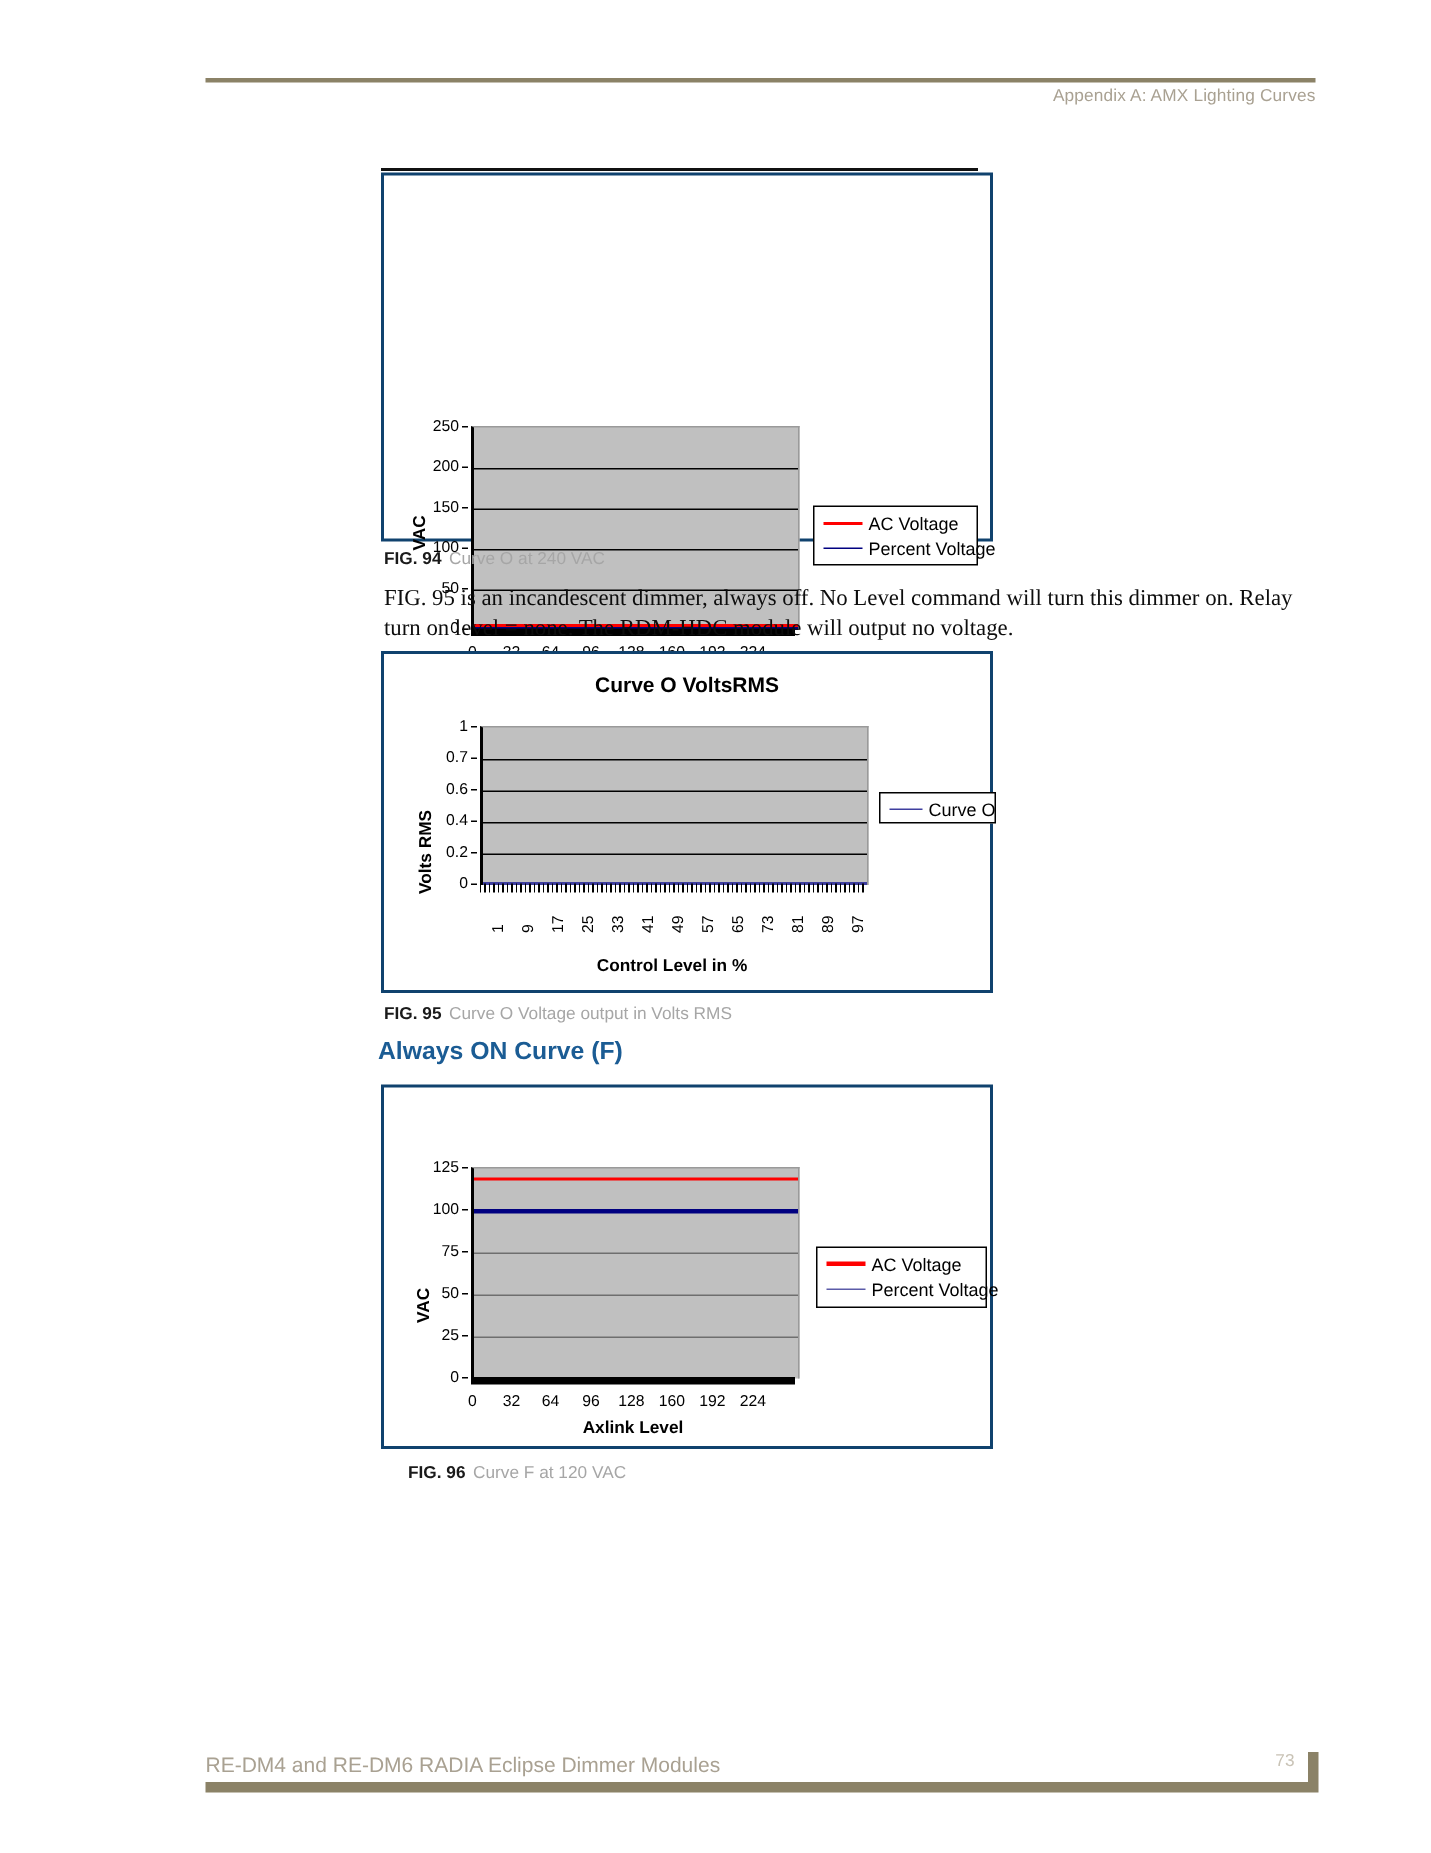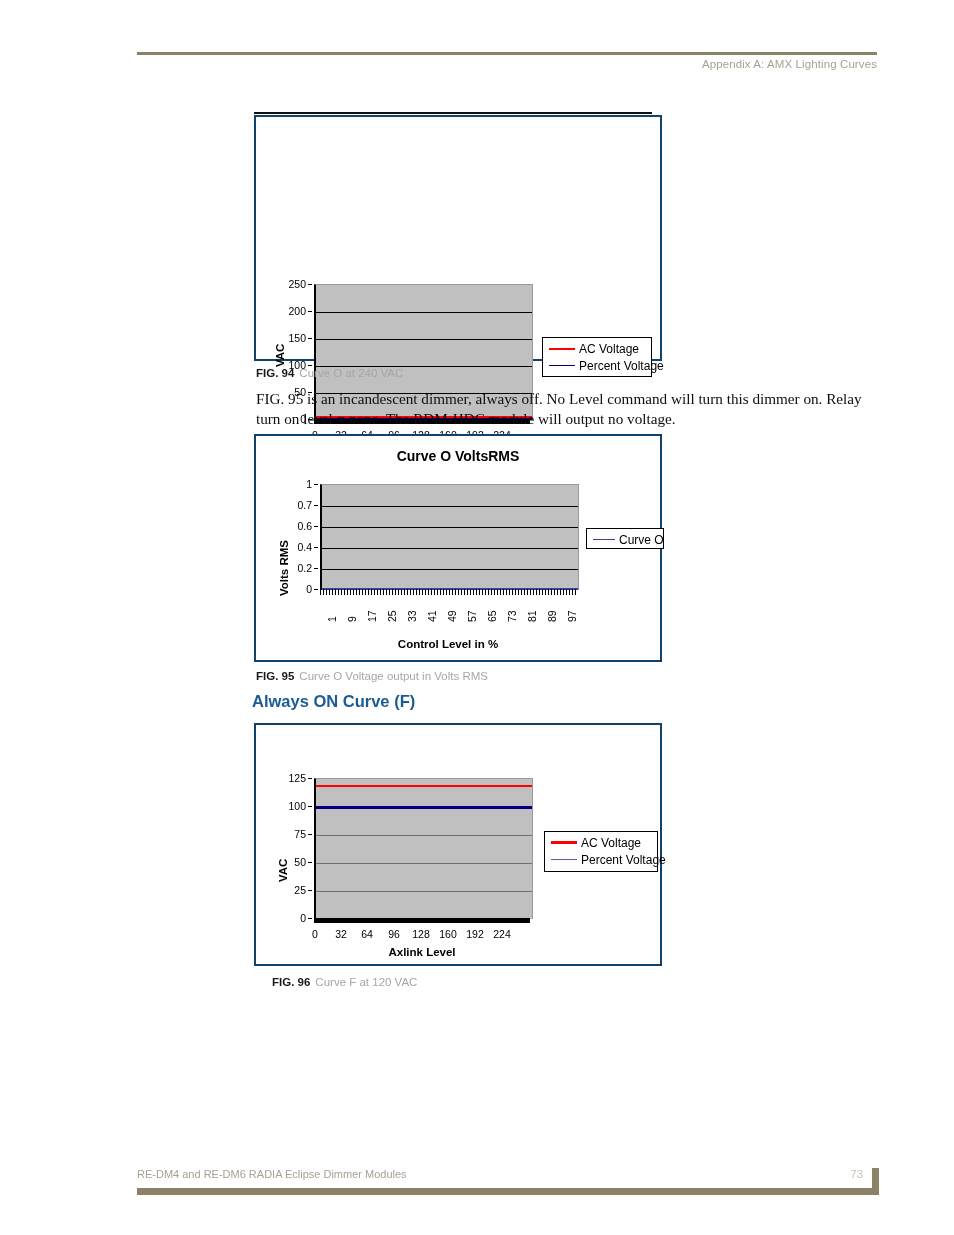--- a/index.html
+++ b/index.html
@@ -47,21 +47,21 @@
     position: absolute;
     left: 137px;
     top: 1168px;
     width: 740px;
     height: 30px;
   }
   .footer-text {
     position: absolute;
     left: 0;
     top: 0;
-    font-size: 11px;
+    font-size: 14px;
     color: #a9a192;
     white-space: nowrap;
   }
   .footer-page-number {
     position: absolute;
     right: 14px;
     top: 0;
     font-size: 11.5px;
     color: #c9c3b6;
   }

